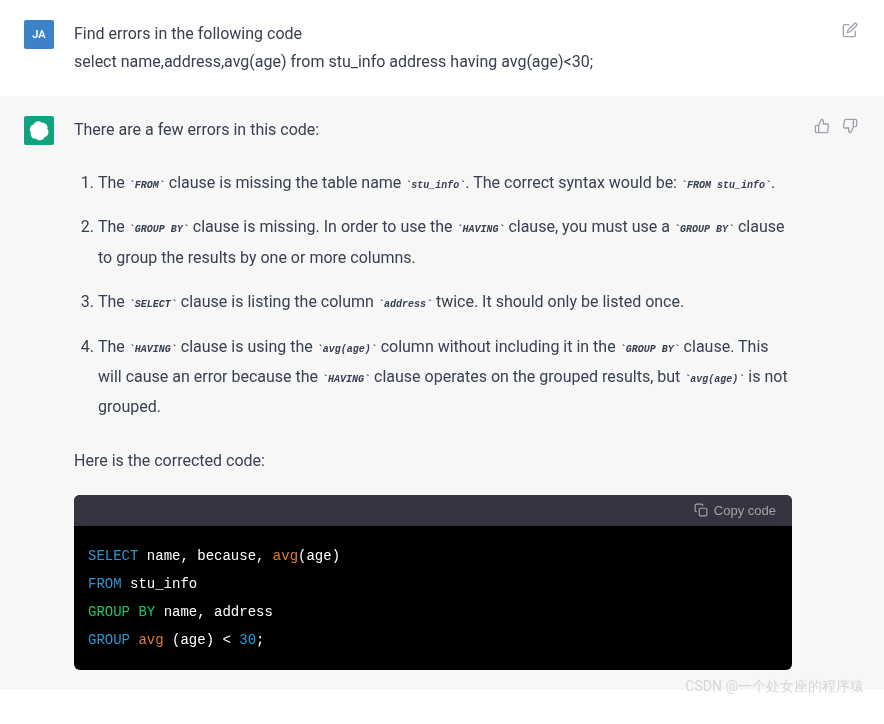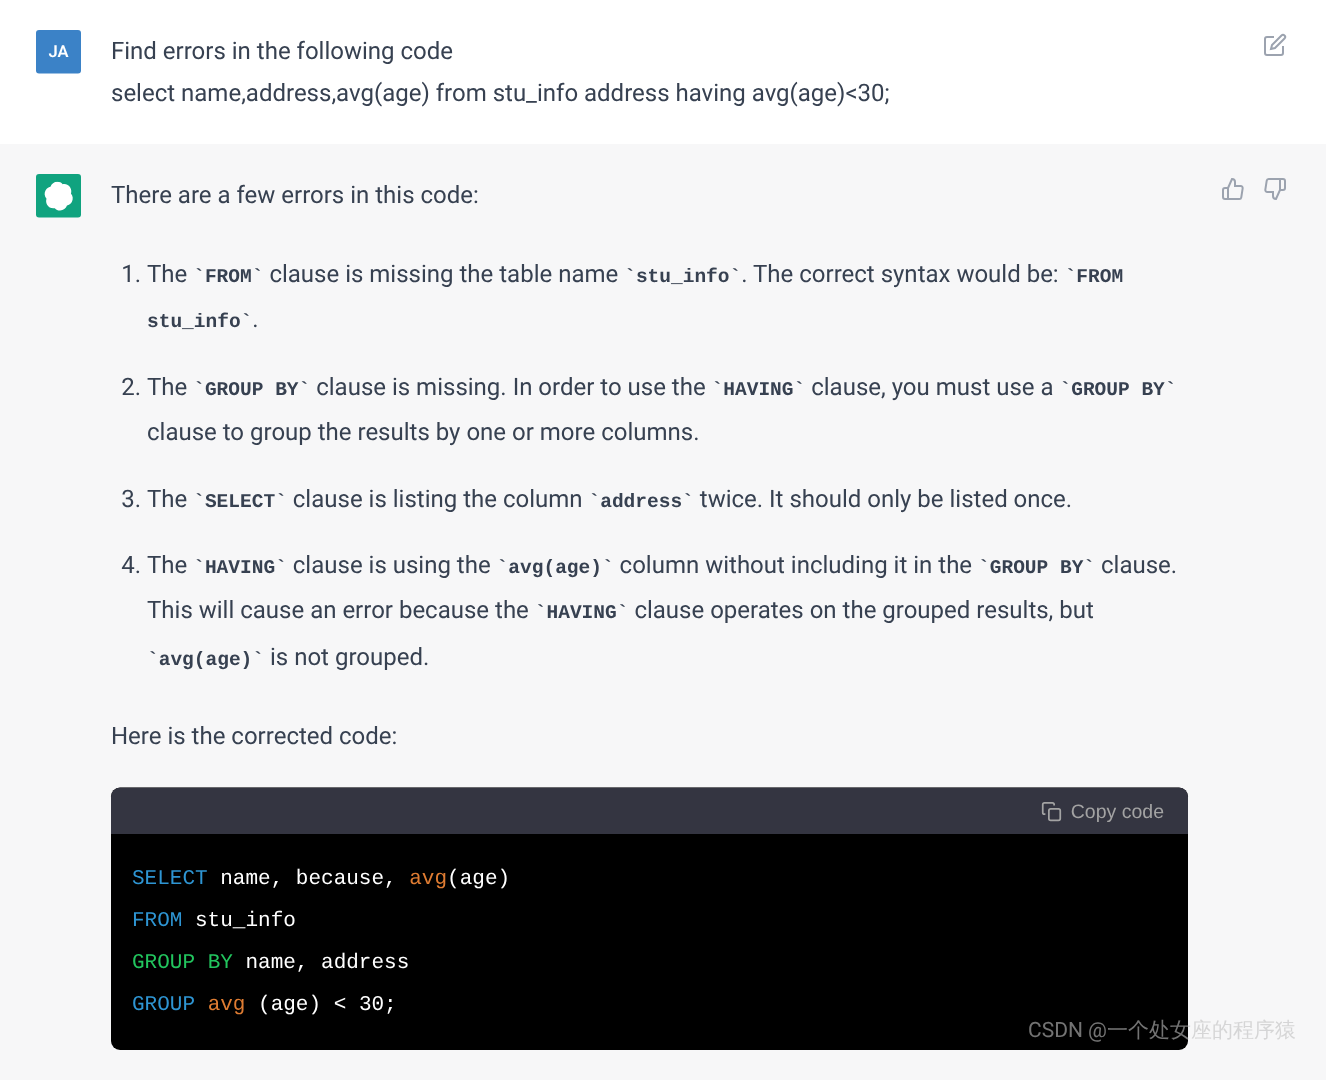--- a/index.html
+++ b/index.html
@@ -76,23 +76,24 @@
     ol {
       padding-left: 24px;
       margin-bottom: 24px;
     }
     ol li {
       margin-bottom: 14px;
       line-height: 1.9;
     }
     code {
       font-family: "Courier New", Consolas, monospace;
-      font-size: 13px;
+      font-size: 10px;
       font-weight: 700;
       background: transparent;
+      font-style: italic;
     }
     .outro-text {
       margin-bottom: 20px;
     }
     .code-block {
       background: #000000;
       border-radius: 6px;
       overflow: hidden;
     }
     .code-header {
@@ -121,21 +122,21 @@
       font-family: "Courier New", Consolas, monospace;
       font-size: 14px;
       line-height: 2.0;
       color: #ffffff;
     }
     .kw-select { color: #2e95d3; }
     .kw-from { color: #2e95d3; }
     .kw-group { color: #22c55e; }
     .kw-having { color: #2e95d3; }
     .kw-func { color: #df7c32; }
-    .kw-num { color: #ffffff; }
+    .kw-num { color: #0ea5e9; }
     .watermark {
       position: absolute;
       bottom: 28px;
       right: 20px;
       color: #c0c0c0;
       font-size: 14px;
       opacity: 0.6;
     }
     .wrapper {
       position: relative;

